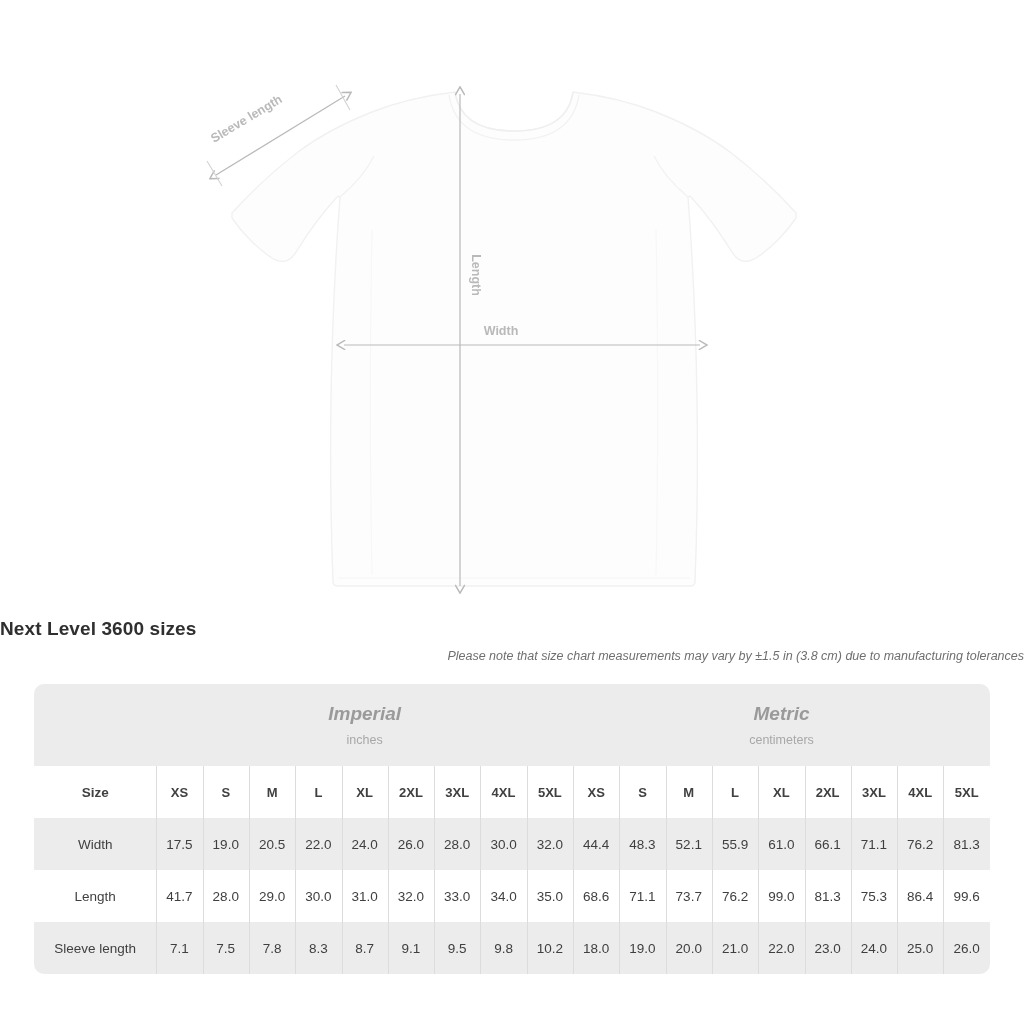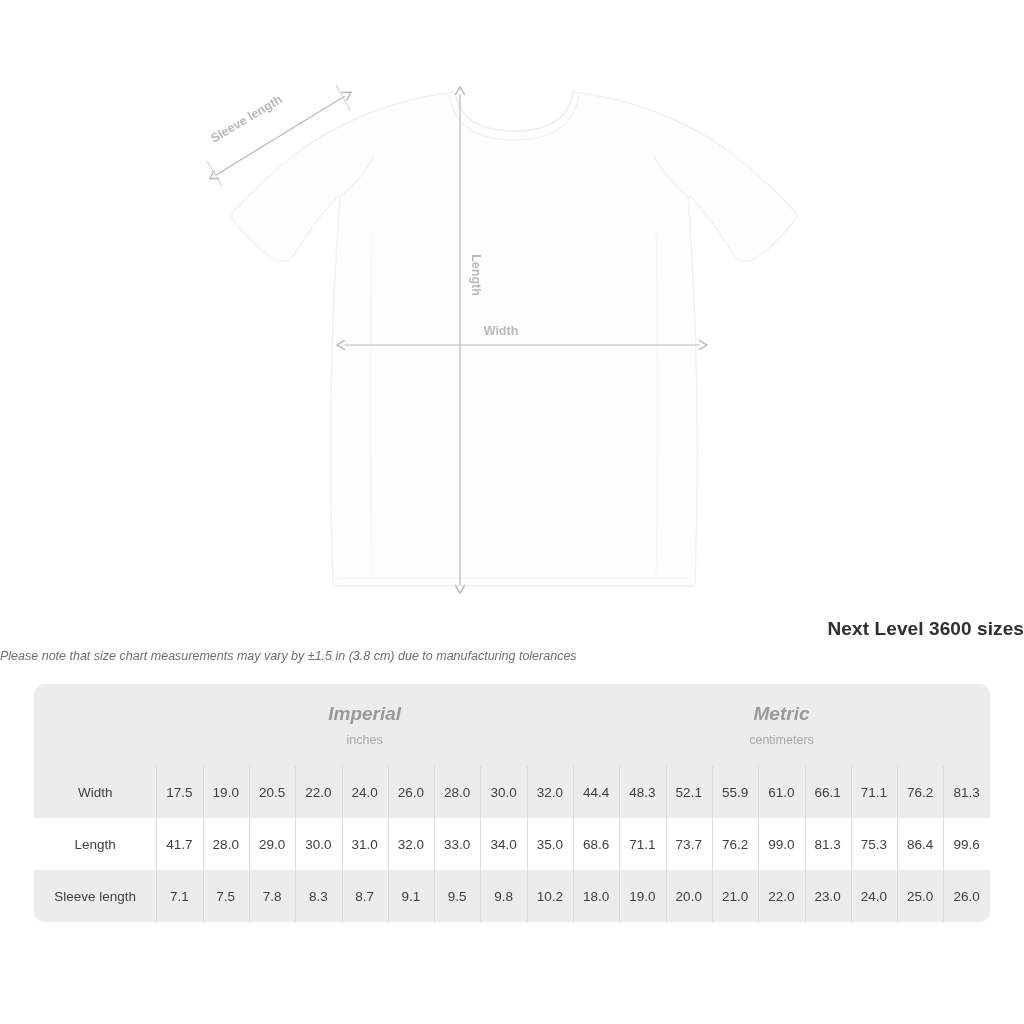--- a/index.html
+++ b/index.html
@@ -27,32 +27,32 @@
   .illustration svg {
     display: block;
   }
 
   
   .chart-title {
     position: absolute;
     top: 618px;
     left: 0;
     width: 1024px;
-    text-align: right;
+    text-align: left;
     font-size: 19px;
     font-weight: bold;
     color: #2f2f2f;
     letter-spacing: 0.1px;
   }
   .chart-note {
     position: absolute;
     top: 649px;
     left: 0;
     width: 1024px;
-    text-align: left;
+    text-align: right;
     font-size: 12.5px;
     font-style: italic;
     color: #6f6f6f;
   }
 
   
   .table-wrap {
     position: absolute;
     top: 684px;
     left: 34px;
@@ -228,20 +228,41 @@
         <td class="sys-cell" colspan="9">
           <div class="sys-name">Imperial</div>
           <div class="sys-unit">inches</div>
         </td>
         <td class="sys-cell corner-tr" colspan="9">
           <div class="sys-name">Metric</div>
           <div class="sys-unit">centimeters</div>
         </td>
       </tr>
 
+      <tr class="size-row">
+        <td class="rowhead">Size</td>
+        <td class="sep">XS</td>
+        <td class="sep">S</td>
+        <td class="sep">M</td>
+        <td class="sep">L</td>
+        <td class="sep">XL</td>
+        <td class="sep">2XL</td>
+        <td class="sep">3XL</td>
+        <td class="sep">4XL</td>
+        <td class="sep">5XL</td>
+        <td class="sep">XS</td>
+        <td class="sep">S</td>
+        <td class="sep">M</td>
+        <td class="sep">L</td>
+        <td class="sep">XL</td>
+        <td class="sep">2XL</td>
+        <td class="sep">3XL</td>
+        <td class="sep">4XL</td>
+        <td class="sep">5XL</td>
+      </tr>
 
       <tr class="data-row shaded">
         <td class="rowhead">Width</td>
         <td class="sep">17.5</td>
         <td class="sep">19.0</td>
         <td class="sep">20.5</td>
         <td class="sep">22.0</td>
         <td class="sep">24.0</td>
         <td class="sep">26.0</td>
         <td class="sep">28.0</td>

